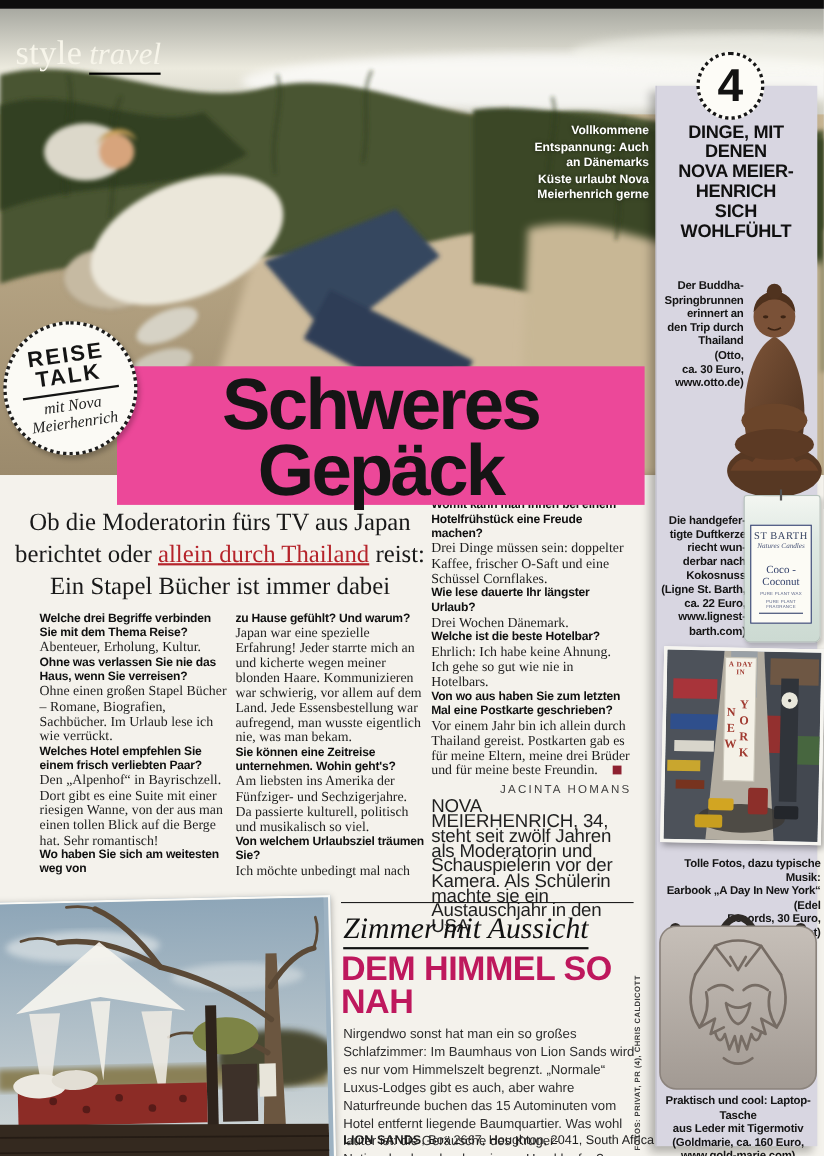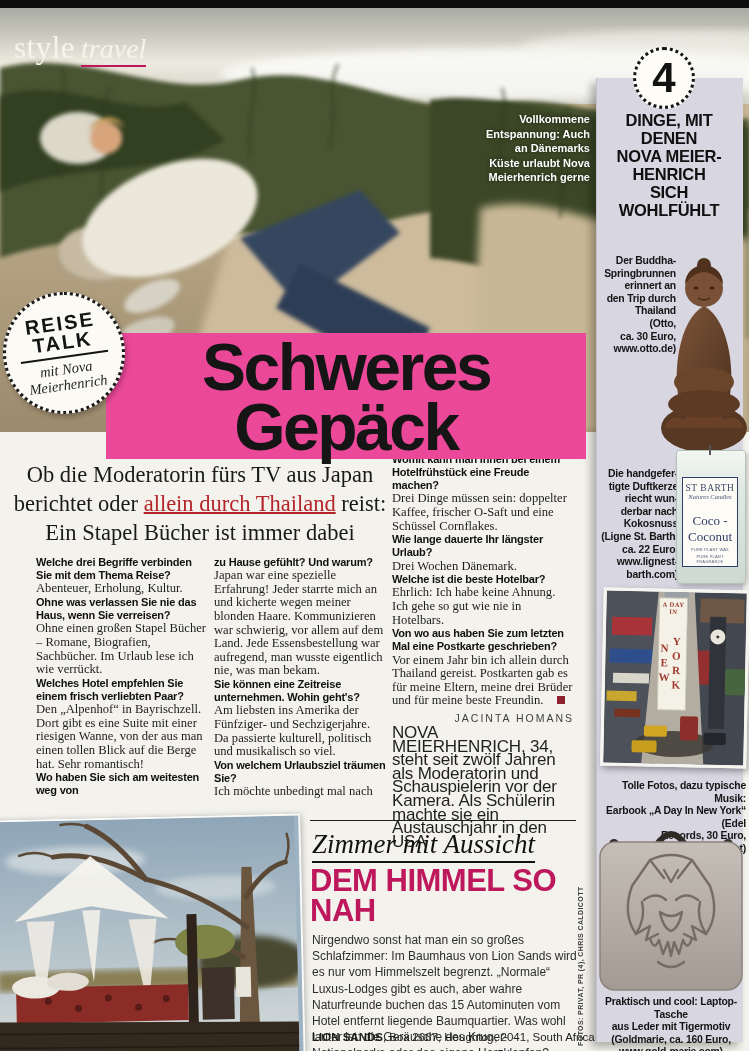--- a/index.html
+++ b/index.html
@@ -6,21 +6,21 @@
   .page{position:relative;width:749px;height:1051px;margin:0 auto;background:#f4f2ec;
         font-family:"Liberation Sans",sans-serif;overflow:hidden;}
   .topbar{position:absolute;top:0;left:0;width:749px;height:8px;background:#0d0d0d;}
 
   
   .hero{position:absolute;top:8px;left:0;width:749px;height:424px;overflow:hidden;}
   .hero svg{display:block;}
   .masthead{position:absolute;top:22px;left:14px;color:#f7f5ea;}
   .masthead .m1{font-family:"Liberation Serif",serif;font-size:31px;letter-spacing:0.5px;}
   .masthead .m2{font-family:"Liberation Serif",serif;font-style:italic;font-size:28px;
-                border-bottom:2px solid #be185d;padding-bottom:1px;margin-left:6px;}
+                border-bottom:2px solid #000000;padding-bottom:1px;margin-left:6px;}
   .hero-caption{position:absolute;top:104px;left:438px;width:152px;text-align:right;color:#fff;
                 font-size:11px;line-height:14.5px;font-weight:700;white-space:pre-line;
                 text-shadow:0 0 4px rgba(0,0,0,.55);}
 
   
   .badge{position:absolute;top:292px;left:3px;width:116px;height:116px;border-radius:50%;
          background:#fbfaf5;border:3px dotted #1c1c1c;box-shadow:2px 3px 5px rgba(0,0,0,.25);
          display:flex;align-items:center;justify-content:center;z-index:5;}
   .badge-in{transform:rotate(-8deg);text-align:center;}
   .badge-t{font-weight:800;font-size:20px;line-height:19px;letter-spacing:2px;color:#141414;}
@@ -65,21 +65,21 @@
   .cap-bag{left:598px;top:996px;width:146px;text-align:center;}
   .buddha-art{position:absolute;left:660px;top:236px;z-index:2;}
   .candle{position:absolute;left:676px;top:450px;width:70px;height:140px;z-index:2;}
   .glass{width:68px;height:132px;background:linear-gradient(180deg,#f3f6f1 0%,#dfe9e3 30%,#ccdad2 100%);
          border:1px solid #b5c2bb;border-radius:3px 3px 6px 6px;position:relative;box-shadow:2px 3px 4px rgba(0,0,0,.2);}
   .glass:before{content:"";position:absolute;top:-6px;left:32px;width:2px;height:10px;background:#555;}
   .label{position:absolute;left:5px;top:26px;width:54px;height:88px;background:#fcfbf5;
          border:1px solid #2e3d6e;text-align:center;overflow:hidden;}
   .label .brand{font-family:"Liberation Serif",serif;font-size:9.5px;letter-spacing:0.5px;color:#3a4664;margin-top:5px;}
   .label .script{font-family:"Liberation Serif",serif;font-style:italic;font-size:6.5px;color:#4a5578;}
-  .label .scent{font-family:"Liberation Serif",serif;font-size:13px;color:#33416b;margin-top:13px;}
+  .label .scent{font-family:"Liberation Serif",serif;font-size:10px;color:#33416b;margin-top:13px;}
   .label .tiny{font-size:4px;line-height:5px;color:#5a6488;letter-spacing:0.2px;margin-top:2px;}
   .label .bline{width:40px;border-top:1px solid #33416b;margin:3px auto 0;}
   .ny-photo{position:absolute;left:602px;top:589px;width:140px;height:172px;background:#fff;
             border:3px solid #f6f5f0;box-shadow:2px 3px 6px rgba(0,0,0,.35);transform:rotate(1.2deg);z-index:2;}
   .ny-banner{position:absolute;left:53px;top:6px;width:28px;height:112px;text-align:center;}
   .ny-banner-top{font-family:"Liberation Serif",serif;font-size:6.5px;font-weight:700;color:#a03a30;
                  letter-spacing:0.5px;margin-top:3px;}
   .ny-banner-vert{writing-mode:vertical-lr;text-orientation:upright;font-family:"Liberation Serif",serif;
                   font-size:11px;font-weight:700;color:#a03a30;letter-spacing:2.5px;margin-top:3px;height:92px;}
   .bag-art{position:absolute;left:598px;top:820px;z-index:2;}
@@ -202,21 +202,21 @@
       <p class="a">Ohne einen großen Stapel Bücher – Romane, Biografien, Sachbücher. Im Urlaub lese ich wie verrückt.</p>
       <p class="q">Welches Hotel empfehlen Sie einem frisch verliebten Paar?</p>
       <p class="a">Den „Alpenhof“ in Bayrischzell. Dort gibt es eine Suite mit einer riesigen Wanne, von der aus man einen tollen Blick auf die Berge hat. Sehr romantisch!</p>
       <p class="q">Wo haben Sie sich am weitesten weg von</p>
     </div>
   <div class="col col3">
     <div>
         <p class="a">Neuseeland, weil es so vielseitig ist: Es gibt Berge mit Schnee und Strand mit Palmen.</p>
         <p class="q">Womit kann man Ihnen bei einem Hotelfrühstück eine Freude machen?</p>
         <p class="a">Drei Dinge müssen sein: doppelter Kaffee, frischer O-Saft und eine Schüssel Cornflakes.</p>
-        <p class="q">Wie lange dauerte Ihr längster Urlaub?</p>
+        <p class="q">Wie lese dauerte Ihr längster Urlaub?</p>
         <p class="a">Drei Wochen Dänemark.</p>
         <p class="q">Welche ist die beste Hotelbar?</p>
         <p class="a">Ehrlich: Ich habe keine Ahnung. Ich gehe so gut wie nie in Hotelbars.</p>
         <p class="q">Von wo aus haben Sie zum letzten Mal eine Postkarte geschrieben?</p>
         <p class="a">Vor einem Jahr bin ich allein durch Thailand gereist. Postkarten gab es für meine Eltern, meine drei Brüder und für meine beste Freundin.<span class="endmark"></span></p>
       </div>
     <div class="byline">JACINTA HOMANS</div>
     <div class="bio">NOVA MEIERHENRICH, 34, steht seit zwölf Jahren als Moderatorin und Schauspielerin vor der Kamera. Als Schülerin machte sie ein Austauschjahr in den USA</div>
   </div>
 

